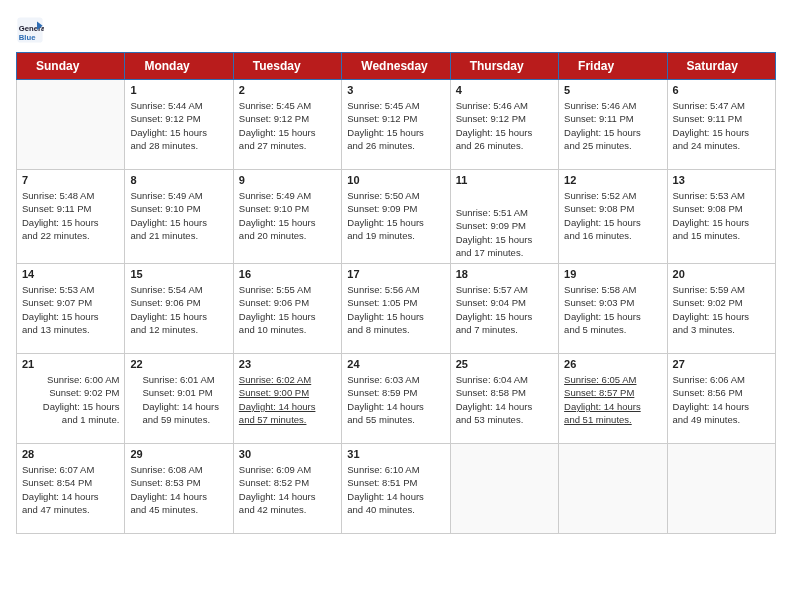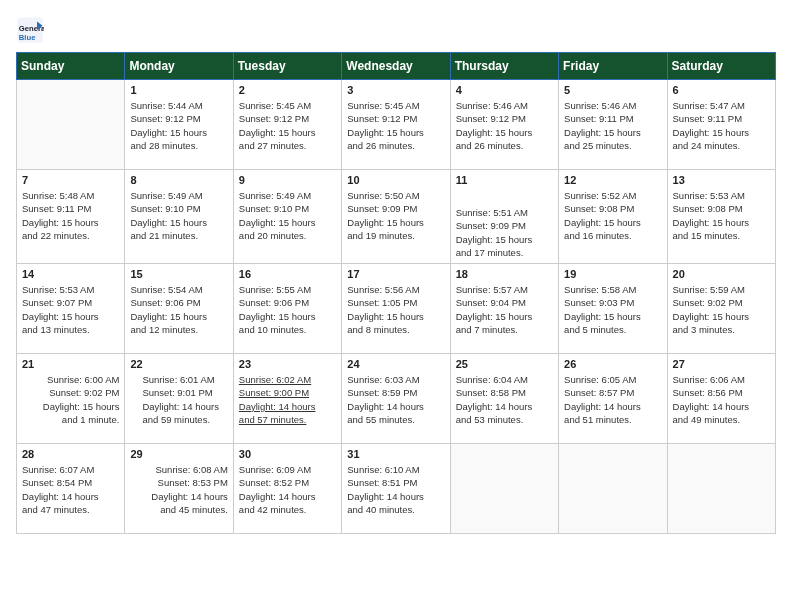--- a/index.html
+++ b/index.html
@@ -37,25 +37,25 @@
     .subtitle {
       font-size: 15px;
       color: #333;
     }
     table {
       width: 100%;
       border-collapse: collapse;
       table-layout: fixed;
     }
     thead th {
-      background: #14532d;
+      background: #b91c1c;
       color: #fff;
       font-size: 12px;
       font-weight: bold;
-      padding: 6px 4px;
+      padding: 6px 19px;
       text-align: left;
       border: 1px solid #2e6db4;
     }
     tbody td {
       border: 1px solid #ccc;
       vertical-align: top;
       padding: 4px 5px;
       font-size: 10px;
       color: #222;
       height: 90px;
@@ -288,21 +288,21 @@
         </td>
         <td>
           <span class="day-num">25</span>
           <div class="cell-text" style="white-space: pre-line;">Sunrise: 6:04 AM
 Sunset: 8:58 PM
 Daylight: 14 hours
 and 53 minutes.</div>
         </td>
         <td>
           <span class="day-num">26</span>
-          <div class="cell-text" style="white-space: pre-line;">Sunrise: 6:05 AM
+          <div class="cell-text" style="white-space: pre-line; text-decoration: underline;">Sunrise: 6:05 AM
 Sunset: 8:57 PM
 Daylight: 14 hours
 and 51 minutes.</div>
         </td>
         <td>
           <span class="day-num">27</span>
           <div class="cell-text" style="white-space: pre-line;">Sunrise: 6:06 AM
 Sunset: 8:56 PM
 Daylight: 14 hours
 and 49 minutes.</div>
@@ -311,21 +311,21 @@
       <tr>
         <td>
           <span class="day-num">28</span>
           <div class="cell-text" style="white-space: pre-line;">Sunrise: 6:07 AM
 Sunset: 8:54 PM
 Daylight: 14 hours
 and 47 minutes.</div>
         </td>
         <td>
           <span class="day-num">29</span>
-          <div class="cell-text" style="white-space: pre-line; text-align: right;">Sunrise: 6:08 AM
+          <div class="cell-text" style="white-space: pre-line;">Sunrise: 6:08 AM
 Sunset: 8:53 PM
 Daylight: 14 hours
 and 45 minutes.</div>
         </td>
         <td>
           <span class="day-num">30</span>
           <div class="cell-text" style="white-space: pre-line;">Sunrise: 6:09 AM
 Sunset: 8:52 PM
 Daylight: 14 hours
 and 42 minutes.</div>

